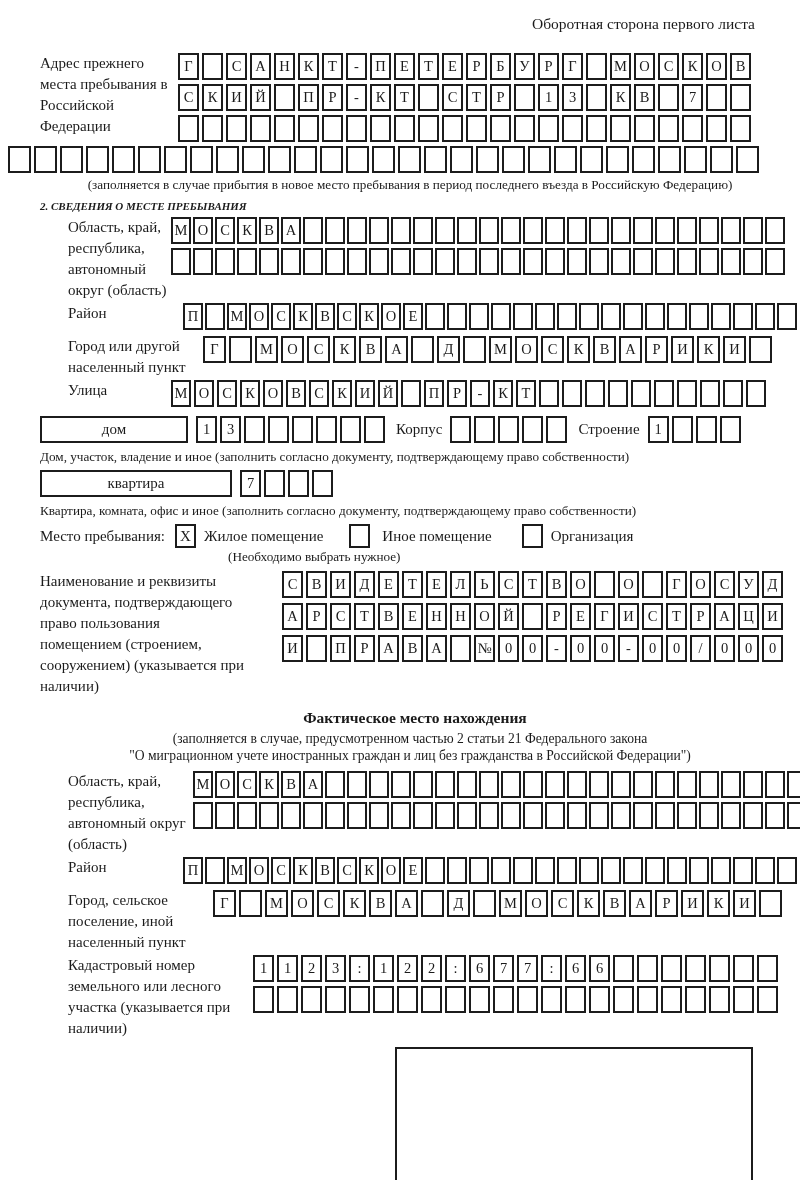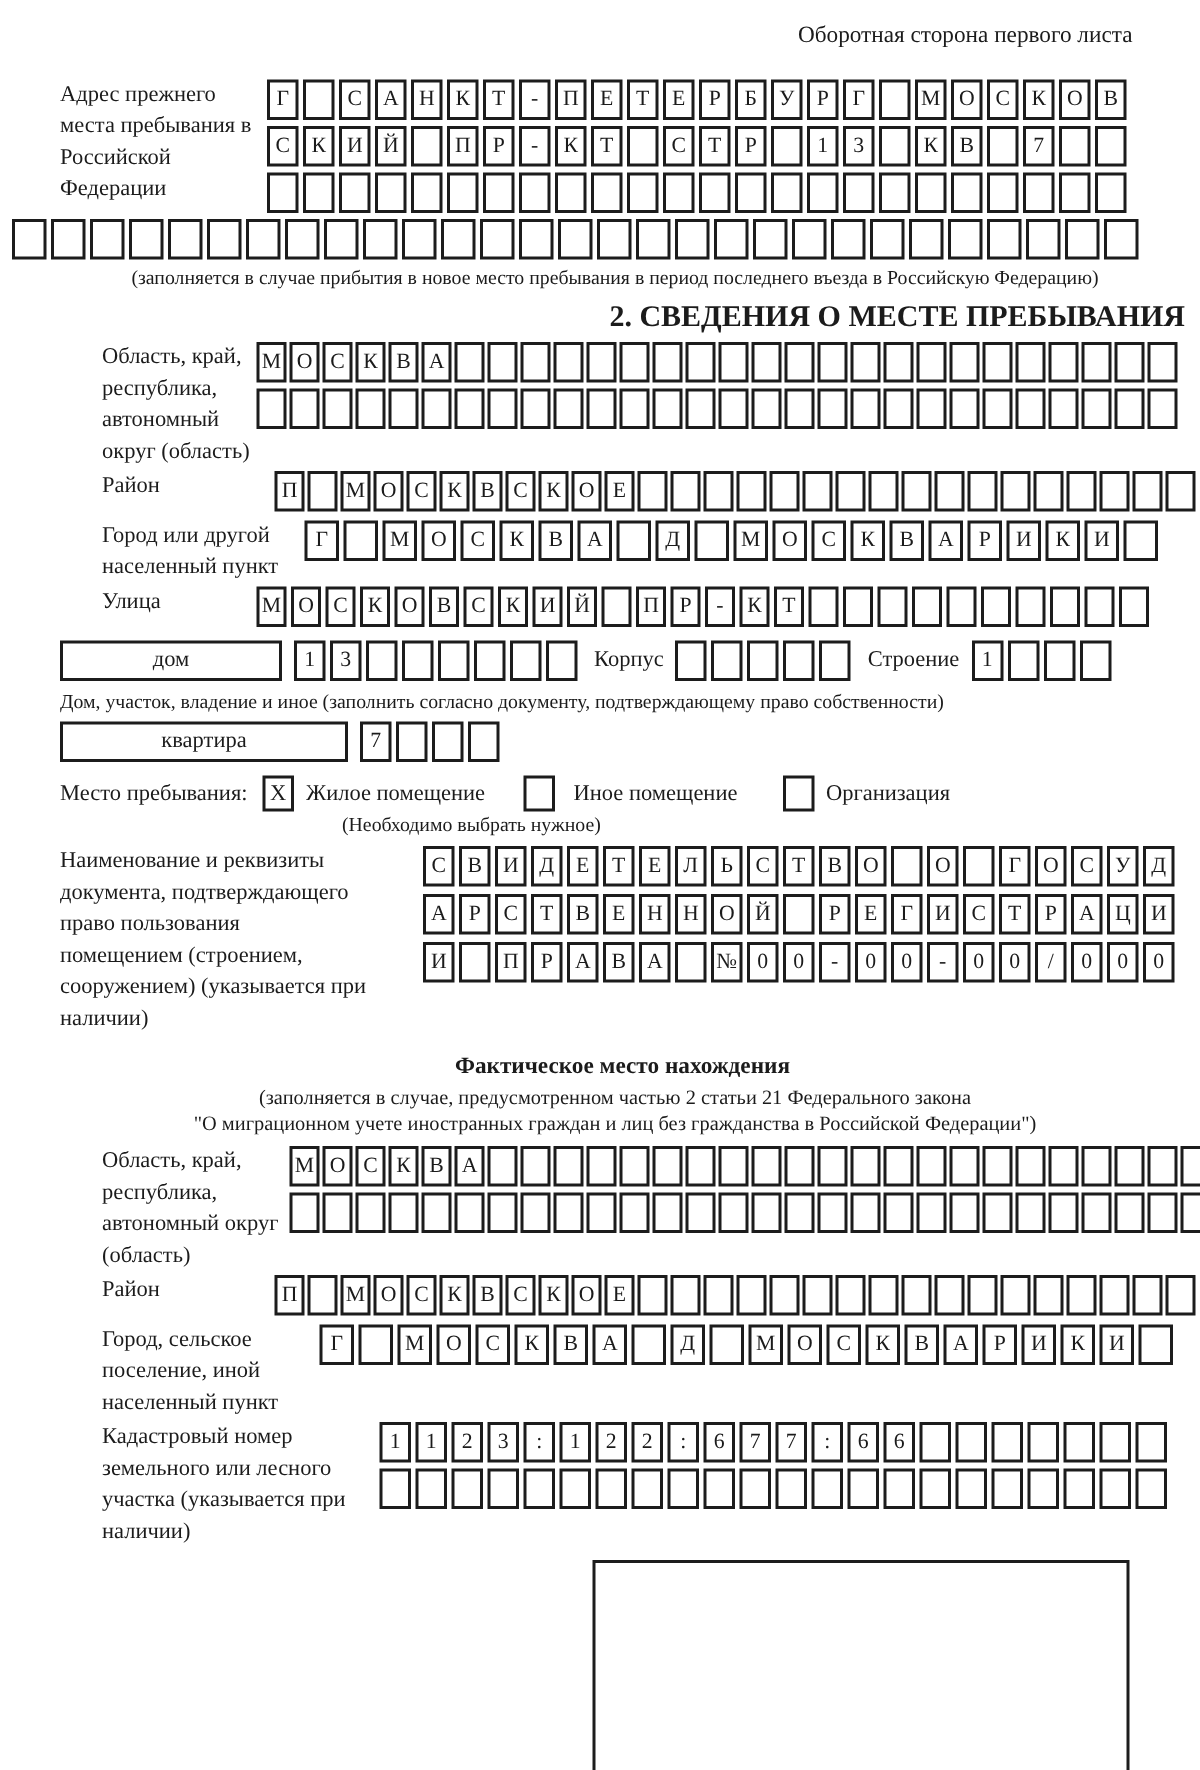--- a/index.html
+++ b/index.html
@@ -24,21 +24,21 @@
   .cw22 .cell { width:20px; margin-right:2px; }   
   .cw23 .cell { width:20px; margin-right:3px; }   
   .cwCity .cell { width:23px; margin-right:3px; } 
   .cwDoc .cell { width:21px; margin-right:3px; }  
 
   .addr-block { display:flex; margin-top:20px; }
   .addr-label { width:138px; font-size:15px; line-height:21px; flex:none; }
   .full-row { margin-left:-32px; }
   .note { font-size:13.2px; text-align:center; margin:1px 0 5px -10px; }
 
-  .section-title { text-align:right; font-weight:bold; font-size:20px; margin:7px 0 5px; }
+  .section-title { text-align:left; font-weight:bold; font-size:11px; margin:7px 0 5px;font-style:italic; }
 
   .field-row { display:flex; align-items:flex-start; margin-bottom:2px;margin-left:28px; }
   .f-label { flex:none; font-size:15px; line-height:21px; }
   .w103 { width:103px; }
   .w115 { width:115px; }
   .w125 { width:125px; }
   .w135 { width:135px; }
   .w145 { width:145px; }
   .w185 { width:185px; }
   .w205 { width:205px; }
@@ -387,20 +387,21 @@
 
   <div class="house-row">
     <div class="wide-box box-kv">квартира</div>
     <div class="cells cw24">
         <span class="cell">7</span>
         <span class="cell"></span>
         <span class="cell"></span>
         <span class="cell"></span>
       </div>
   </div>
+  <div class="small-note">Квартира, комната, офис и иное (заполнить согласно документу, подтверждающему право собственности)</div>
 
   <div class="stay-row">
     <span style="margin-right:10px;">Место пребывания:</span>
     <span class="checkbox">X</span>
     <span style="margin:0 26px 0 8px;">Жилое помещение</span>
     <span class="checkbox"></span>
     <span style="margin:0 30px 0 12px;">Иное помещение</span>
     <span class="checkbox"></span>
     <span style="margin-left:8px;">Организация</span>
   </div>

